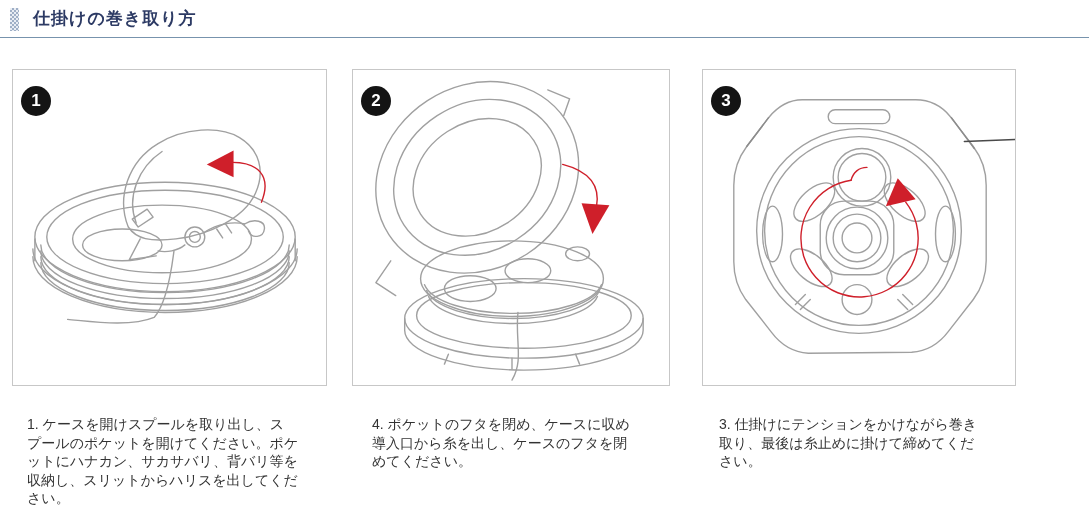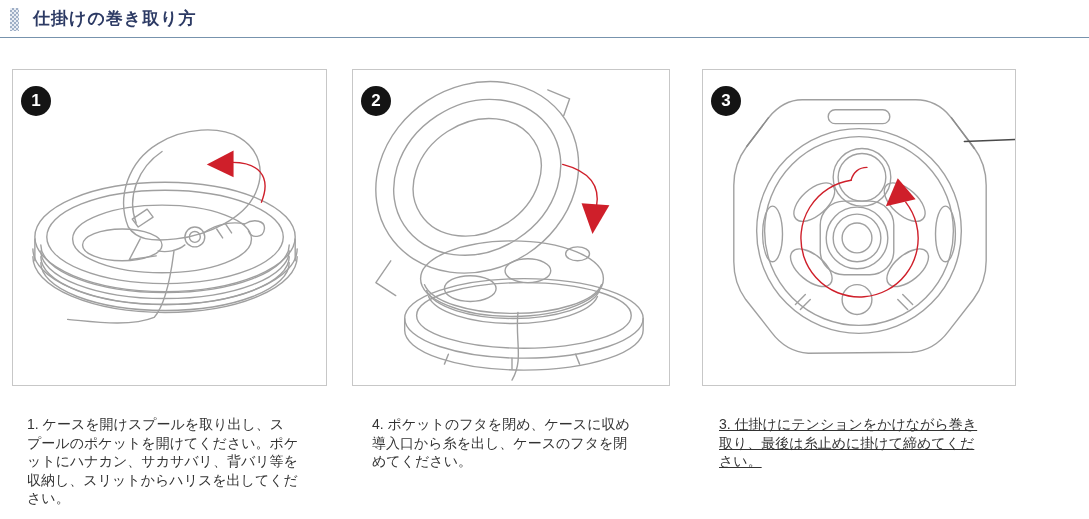--- a/index.html
+++ b/index.html
@@ -41,21 +41,21 @@
   .art *{stroke:var(--line-art);fill:none;stroke-width:1.4;stroke-linecap:round;stroke-linejoin:round;}
   .art .red{stroke:var(--accent-red);fill:none;}
   .art .redfill{fill:var(--accent-red);stroke:none;}
   .art .dark{stroke:#8c8c8c;}
   .art .dark2{stroke:#4a4a4a;}
 
   
   .caption{position:absolute;margin:16px;font-size:14px;line-height:18.5px;color:var(--text-color);white-space:pre;}
   .caption-1{left:11px;top:399px;}
   .caption-2{left:356px;top:399px;}
-  .caption-3{left:703px;top:399px;text-decoration:underline;}
+  .caption-3{left:703px;top:399px;}
 </style>
 </head>
 <body>
 
 <div class="page">
 
   <div>
     <span class="header-accent-bar"></span>
     <h1 class="page-title">仕掛けの巻き取り方</h1>
     <div class="header-divider"></div>

